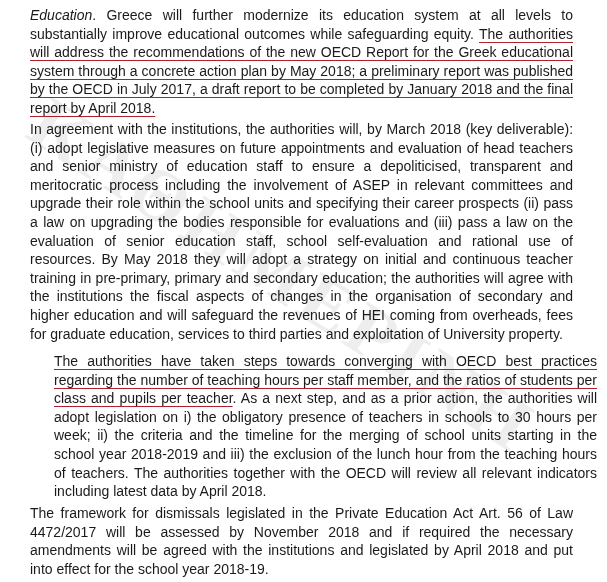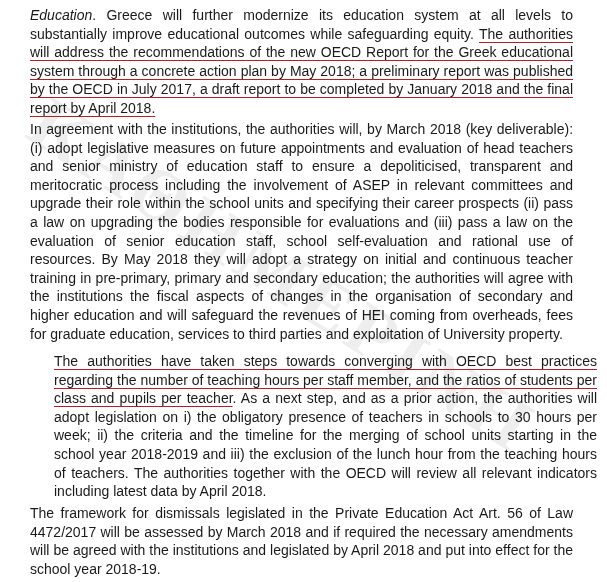--- a/index.html
+++ b/index.html
@@ -65,15 +65,15 @@
 <div class="page">
 
   <div class="watermark">ΚΑΘΗΜΕΡΙΝΗ</div>
 
   <p class="para p1"><em>Education</em><span>. Greece will further modernize its education system at all levels to substantially improve educational outcomes while safeguarding equity. </span><span class="ul">The authorities will address the recommendations of the new OECD Report for the Greek educational system through a concrete action plan by May 2018; a preliminary report was published by the OECD in July 2017, a draft report to be completed by January 2018 and the final report by April 2018.</span></p>
 
   <p class="para p2"><span>In agreement with the institutions, the authorities will, by March 2018 </span><strong>(key deliverable)</strong><span>: (i) adopt legislative measures on future appointments and evaluation of head teachers and senior ministry of education staff to ensure a depoliticised, transparent and meritocratic process including the involvement of ASEP in relevant committees and upgrade their role within the school units and specifying their career prospects (ii) pass a law on upgrading the bodies responsible for evaluations and (iii) pass a law on the evaluation of senior education staff, school self-evaluation and rational use of resources. By May 2018 they will adopt a strategy on initial and continuous teacher training in pre-primary, primary and secondary education; the authorities will agree with the institutions the fiscal aspects of changes in the organisation of secondary and higher education and will safeguard the revenues of HEI coming from overheads, fees for graduate education, services to third parties and exploitation of University property.</span></p>
 
   <p class="para p3"><span class="ul">The authorities have taken steps towards converging with OECD best practices regarding the number of teaching hours per staff member, and the ratios of students per class and pupils per teacher</span><span>. As a next step, and as a </span><strong>prior action</strong><span>, the authorities will adopt legislation on i) the obligatory presence of teachers in schools to 30 hours per week; ii) the criteria and the timeline for the merging of school units starting in the school year 2018-2019 and iii) the exclusion of the lunch hour from the teaching hours of teachers. The authorities together with the OECD will review all relevant indicators including latest data by April 2018.</span></p>
 
-  <p class="para p4"><span>The framework for dismissals legislated in the Private Education Act Art. 56 of Law 4472/2017 will be assessed by March 2018 and if required the necessary amendments will be agreed with the institutions and legislated by April 2018 and put into effect for the school year 2018-19.</span></p>
+  <p class="para p4"><span>The framework for dismissals legislated in the Private Education Act Art. 56 of Law 4472/2017 will be assessed by November 2018 and if required the necessary amendments will be agreed with the institutions and legislated by April 2018 and put into effect for the school year 2018-19.</span></p>
 
 </div>
 
 </body></html>

